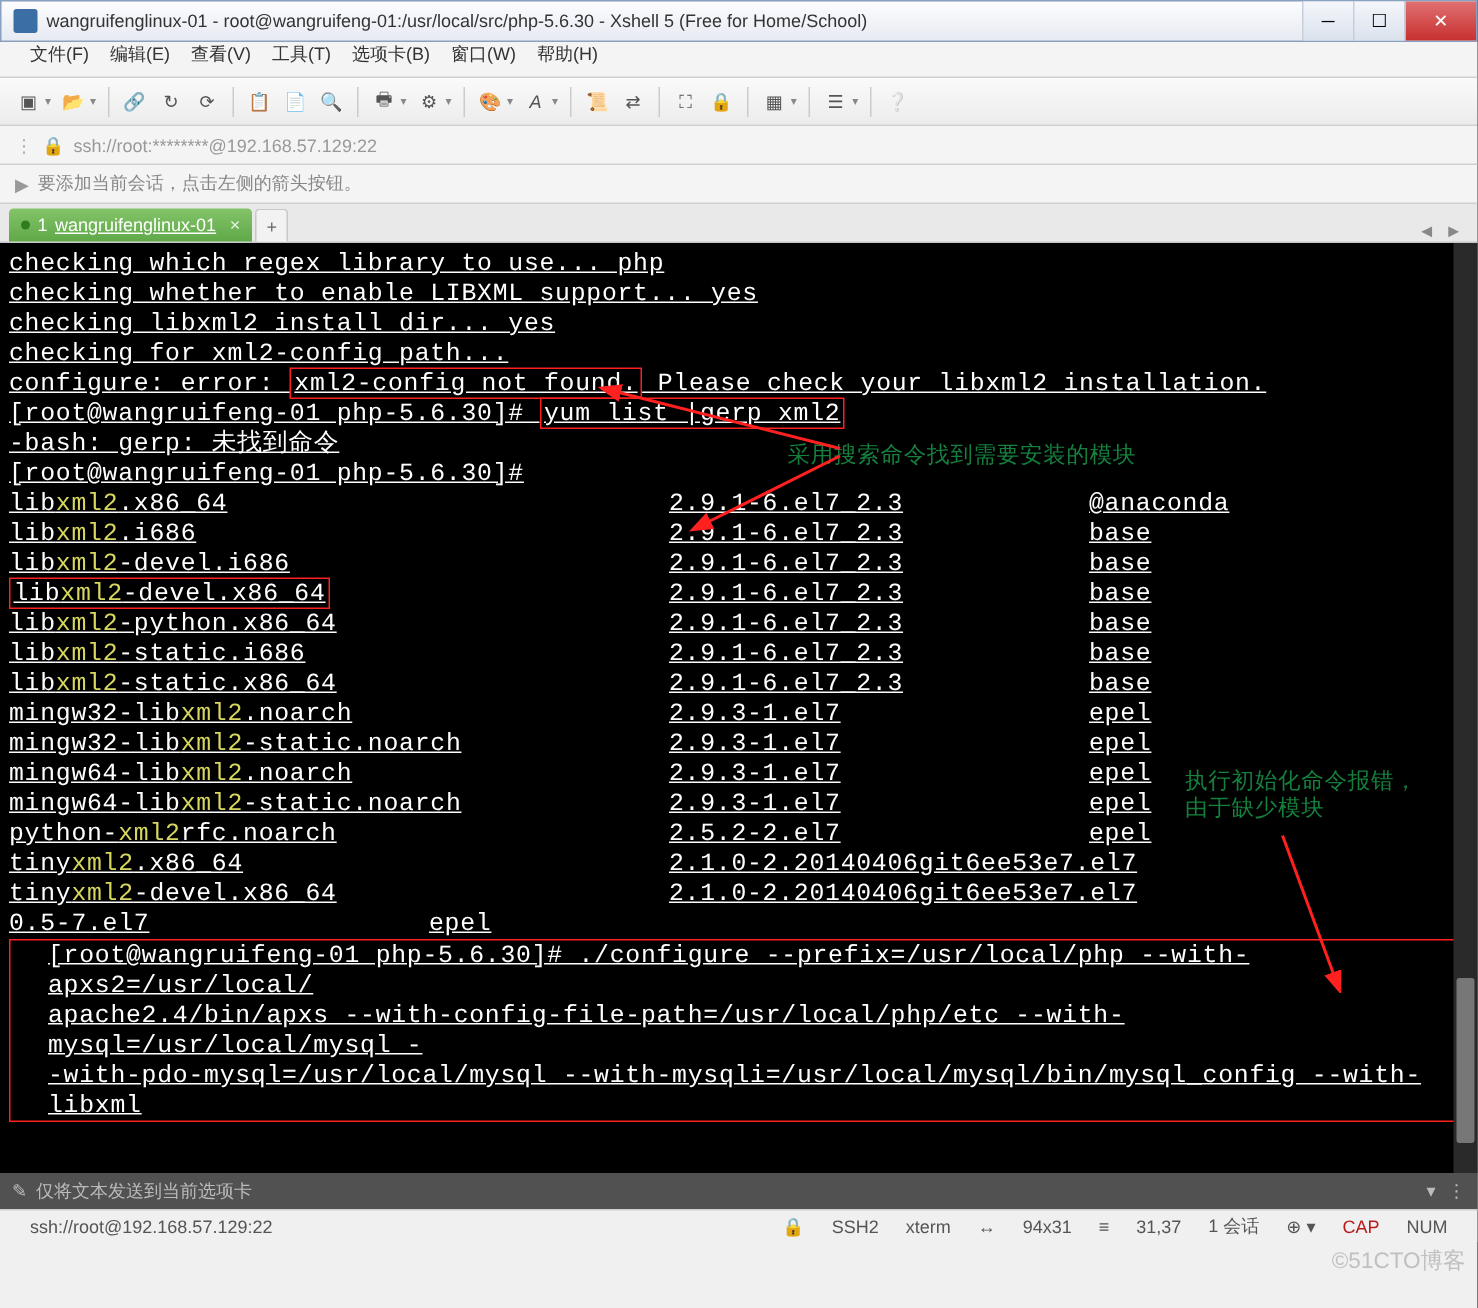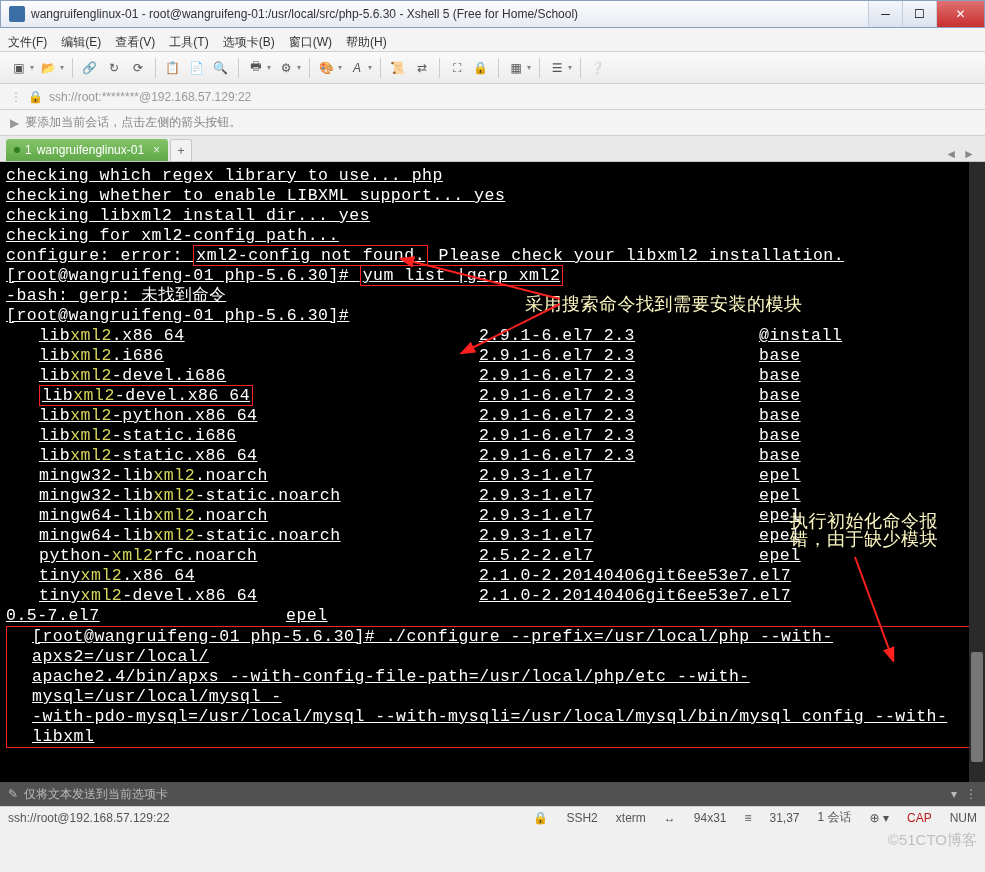--- a/index.html
+++ b/index.html
@@ -8,21 +8,21 @@
 
 .titlebar { height: 28px; background: linear-gradient(#fdfdfe,#e6eaf2); border: 1px solid #8aa0c0; display: flex; align-items: center; padding-left: 8px; }
 .titlebar-icon { width: 16px; height: 16px; background: #3a6ea5; border-radius: 2px; margin-right: 6px; }
 .titlebar-text { flex: 1; color: #333; }
 .win-btns { display: flex; height: 100%; }
 .win-btn { width: 34px; display: flex; align-items: center; justify-content: center; border-left: 1px solid #c5ced9; cursor: pointer; }
 .win-close { background: linear-gradient(#e07070,#c83030); color: #fff; width: 48px; }
 .win-min, .win-max { background: linear-gradient(#f4f6fa,#dbe2ed); }
 
 
-.menubar { height: 24px; background: #f4f4f4; border-bottom: 1px solid #d0d0d0; display: flex; align-items: flex-end; padding: 0 8px; gap: 14px; color: #333; }
+.menubar { height: 24px; background: #f4f4f4; border-bottom: 1px solid #d0d0d0; display: flex; align-items: flex-start; padding: 0 20px; gap: 14px; color: #333; }
 .menubar span { cursor: pointer; }
 
 
 .toolbar { height: 32px; background: linear-gradient(#fafafa,#ececec); border-bottom: 1px solid #d0d0d0; display: flex; align-items: center; padding: 0 8px; gap: 2px; }
 .tbtn { width: 22px; height: 22px; display: flex; align-items: center; justify-content: center; color: #555; cursor: pointer; border-radius: 2px; }
 .tsep { width: 1px; height: 20px; background: #ccc; margin: 0 4px; }
 .tdrop { font-size: 8px; color: #888; margin-left: -2px; margin-right: 2px; }
 
 
 .addrbar { height: 26px; background: #f4f4f4; border-bottom: 1px solid #d0d0d0; display: flex; align-items: center; padding: 0 10px; color: #888; gap: 6px; }
@@ -41,36 +41,36 @@
 
 
 .terminal-wrap { position: relative; }
 .terminal { background: #000; color: #fff; font-family: Consolas, "Courier New", monospace; font-size: 16.5px; line-height: 20px; padding: 4px 6px 10px; height: 620px; overflow: hidden; position: relative; letter-spacing: 0.5px; text-decoration: underline; }
 .terminal .y { color: #d7d75f; }
 .box-red { border: 1px solid #ff2020; padding: 0 2px; display: inline; }
 .box-red-block { border: 1px solid #ff2020; padding: 0 2px; }
 
 
 .row3 { display: flex; }
-.c1 { width: 440px; white-space: pre; margin-left: 33px; }
+.c1 { width: 440px; white-space: pre; }
 .c2 { width: 280px; white-space: pre; }
 .c3 { white-space: pre; }
 
 
-.anno { position: absolute; color: #fef9c3; font-family: "Microsoft YaHei", sans-serif; font-size: 18px; pointer-events: none; }
+.anno { position: absolute; color: #15803d; font-family: "Microsoft YaHei", sans-serif; font-size: 15px; pointer-events: none; }
 .ann1 { left: 525px; top: 132px; }
 .ann2 { left: 790px; top: 350px; width: 170px; line-height: 18px; }
 
 svg.arrow { position: absolute; pointer-events: none; }
 
 
 .sendbar { height: 24px; background: #515151; color: #bbb; display: flex; align-items: center; padding: 0 8px; gap: 6px; font-size: 12px; }
 .sendbar-right { margin-left: auto; display: flex; gap: 8px; align-items: center; }
 
-.statusbar { height: 22px; background: #f0f0f0; border-top: 1px solid #d0d0d0; display: flex; align-items: center; padding: 0 8px; color: #555; gap: 18px; }
+.statusbar { height: 22px; background: #f0f0f0; border-top: 1px solid #d0d0d0; display: flex; align-items: center; padding: 0 20px; color: #555; gap: 18px; }
 .statusbar .sp { flex: 1; }
 
 .watermark { position: absolute; right: 8px; bottom: 22px; color: #a0a0a0; opacity: 0.6; font-size: 15px; }
 
 
 .scrollbar-v { position: absolute; right: 0; top: 0; bottom: 0; width: 16px; background: #2a2a2a; }
 .scrollbar-thumb { position: absolute; right: 2px; width: 12px; top: 490px; height: 110px; background: #777; border-radius: 2px; }
 </style>
 </head>
 <body>
@@ -144,21 +144,21 @@
 
 <div class="hintbar">
   <span style="color:#999;">▶</span>
   <span>要添加当前会话，点击左侧的箭头按钮。</span>
 </div>
 
 <div class="tabstrip">
   <div class="tab">
     <span class="tab-dot"></span>
     <span>1</span>
-    <span style="">wangruifenglinux-01</span>
+    <span style="text-decoration:underline;">wangruifenglinux-01</span>
     <span class="tab-close">×</span>
   </div>
   <div class="tab-add">+</div>
   <div class="tab-right">
     <span>◄</span>
     <span>►</span>
   </div>
 </div>
 
 <div class="terminal-wrap">
@@ -168,21 +168,21 @@
 <div>checking libxml2 install dir... yes</div>
 <div>checking for xml2-config path...</div>
 <div><span>configure: error: </span><span class="box-red">xml2-config not found.</span><span> Please check your libxml2 installation.</span></div>
 <div><span>[root@wangruifeng-01 php-5.6.30]# </span><span class="box-red">yum list |gerp xml2</span></div>
 <div>-bash: gerp: 未找到命令</div>
 <div>[root@wangruifeng-01 php-5.6.30]#</div>
 <div id="pkg-rows">
         <div class="row3">
           <div class="c1"><span><span>lib</span><span class="y">xml2</span><span>.x86_64</span></span></div>
           <div class="c2">2.9.1-6.el7_2.3</div>
-          <div class="c3">@install</div>
+          <div class="c3">@anaconda</div>
         </div>
         <div class="row3">
           <div class="c1"><span><span>lib</span><span class="y">xml2</span><span>.i686</span></span></div>
           <div class="c2">2.9.1-6.el7_2.3</div>
           <div class="c3">base</div>
         </div>
         <div class="row3">
           <div class="c1"><span><span>lib</span><span class="y">xml2</span><span>-devel.i686</span></span></div>
           <div class="c2">2.9.1-6.el7_2.3</div>
           <div class="c3">base</div>

